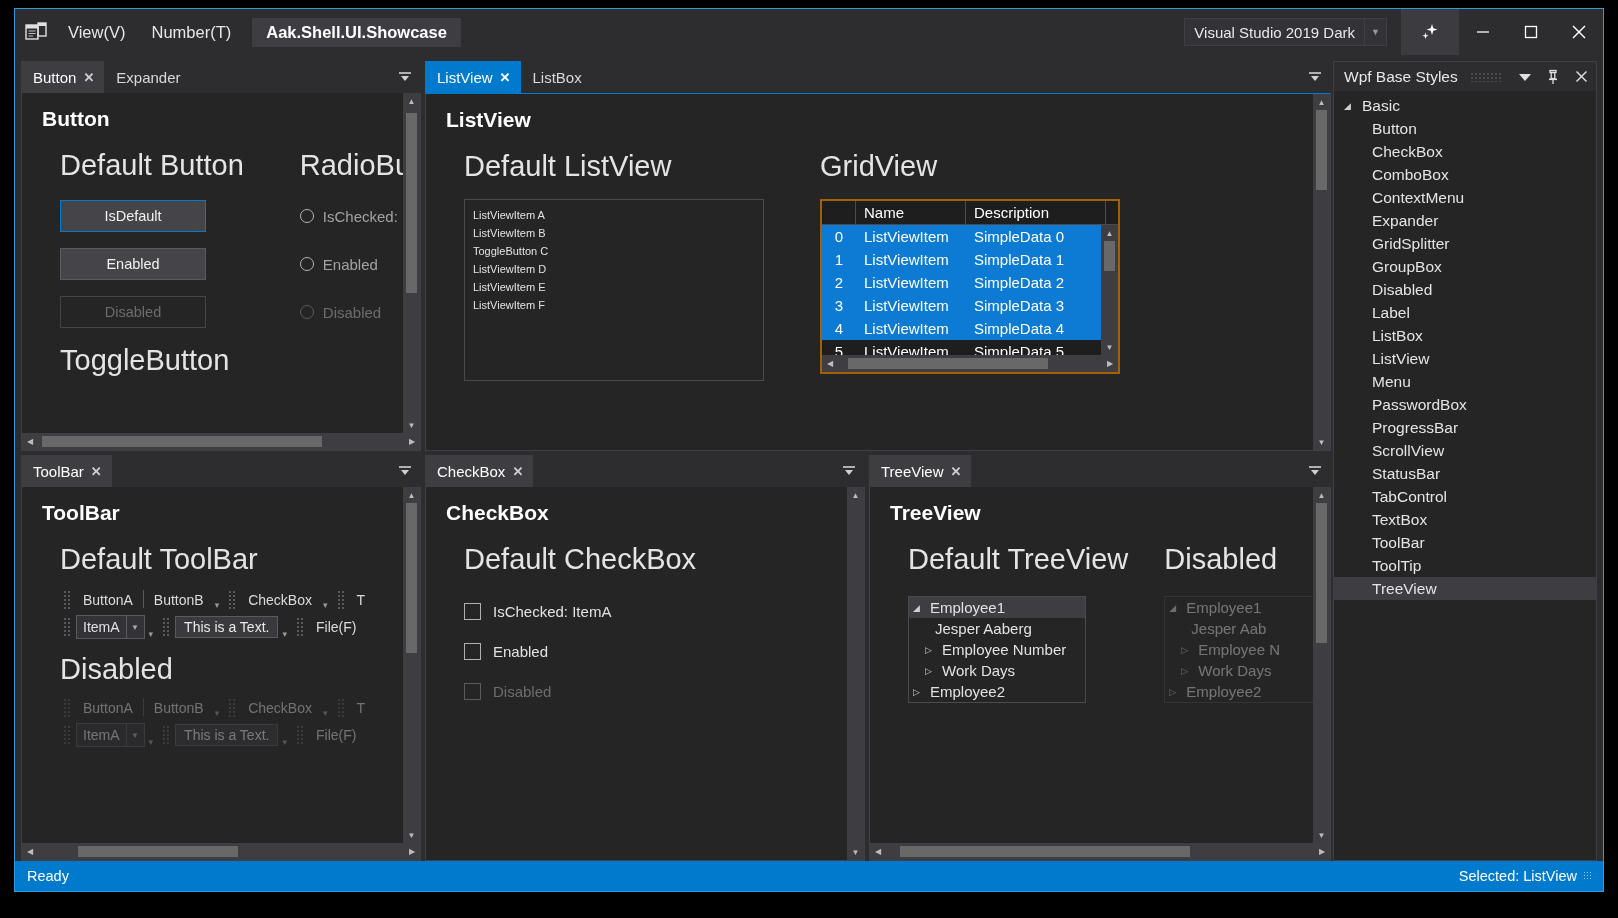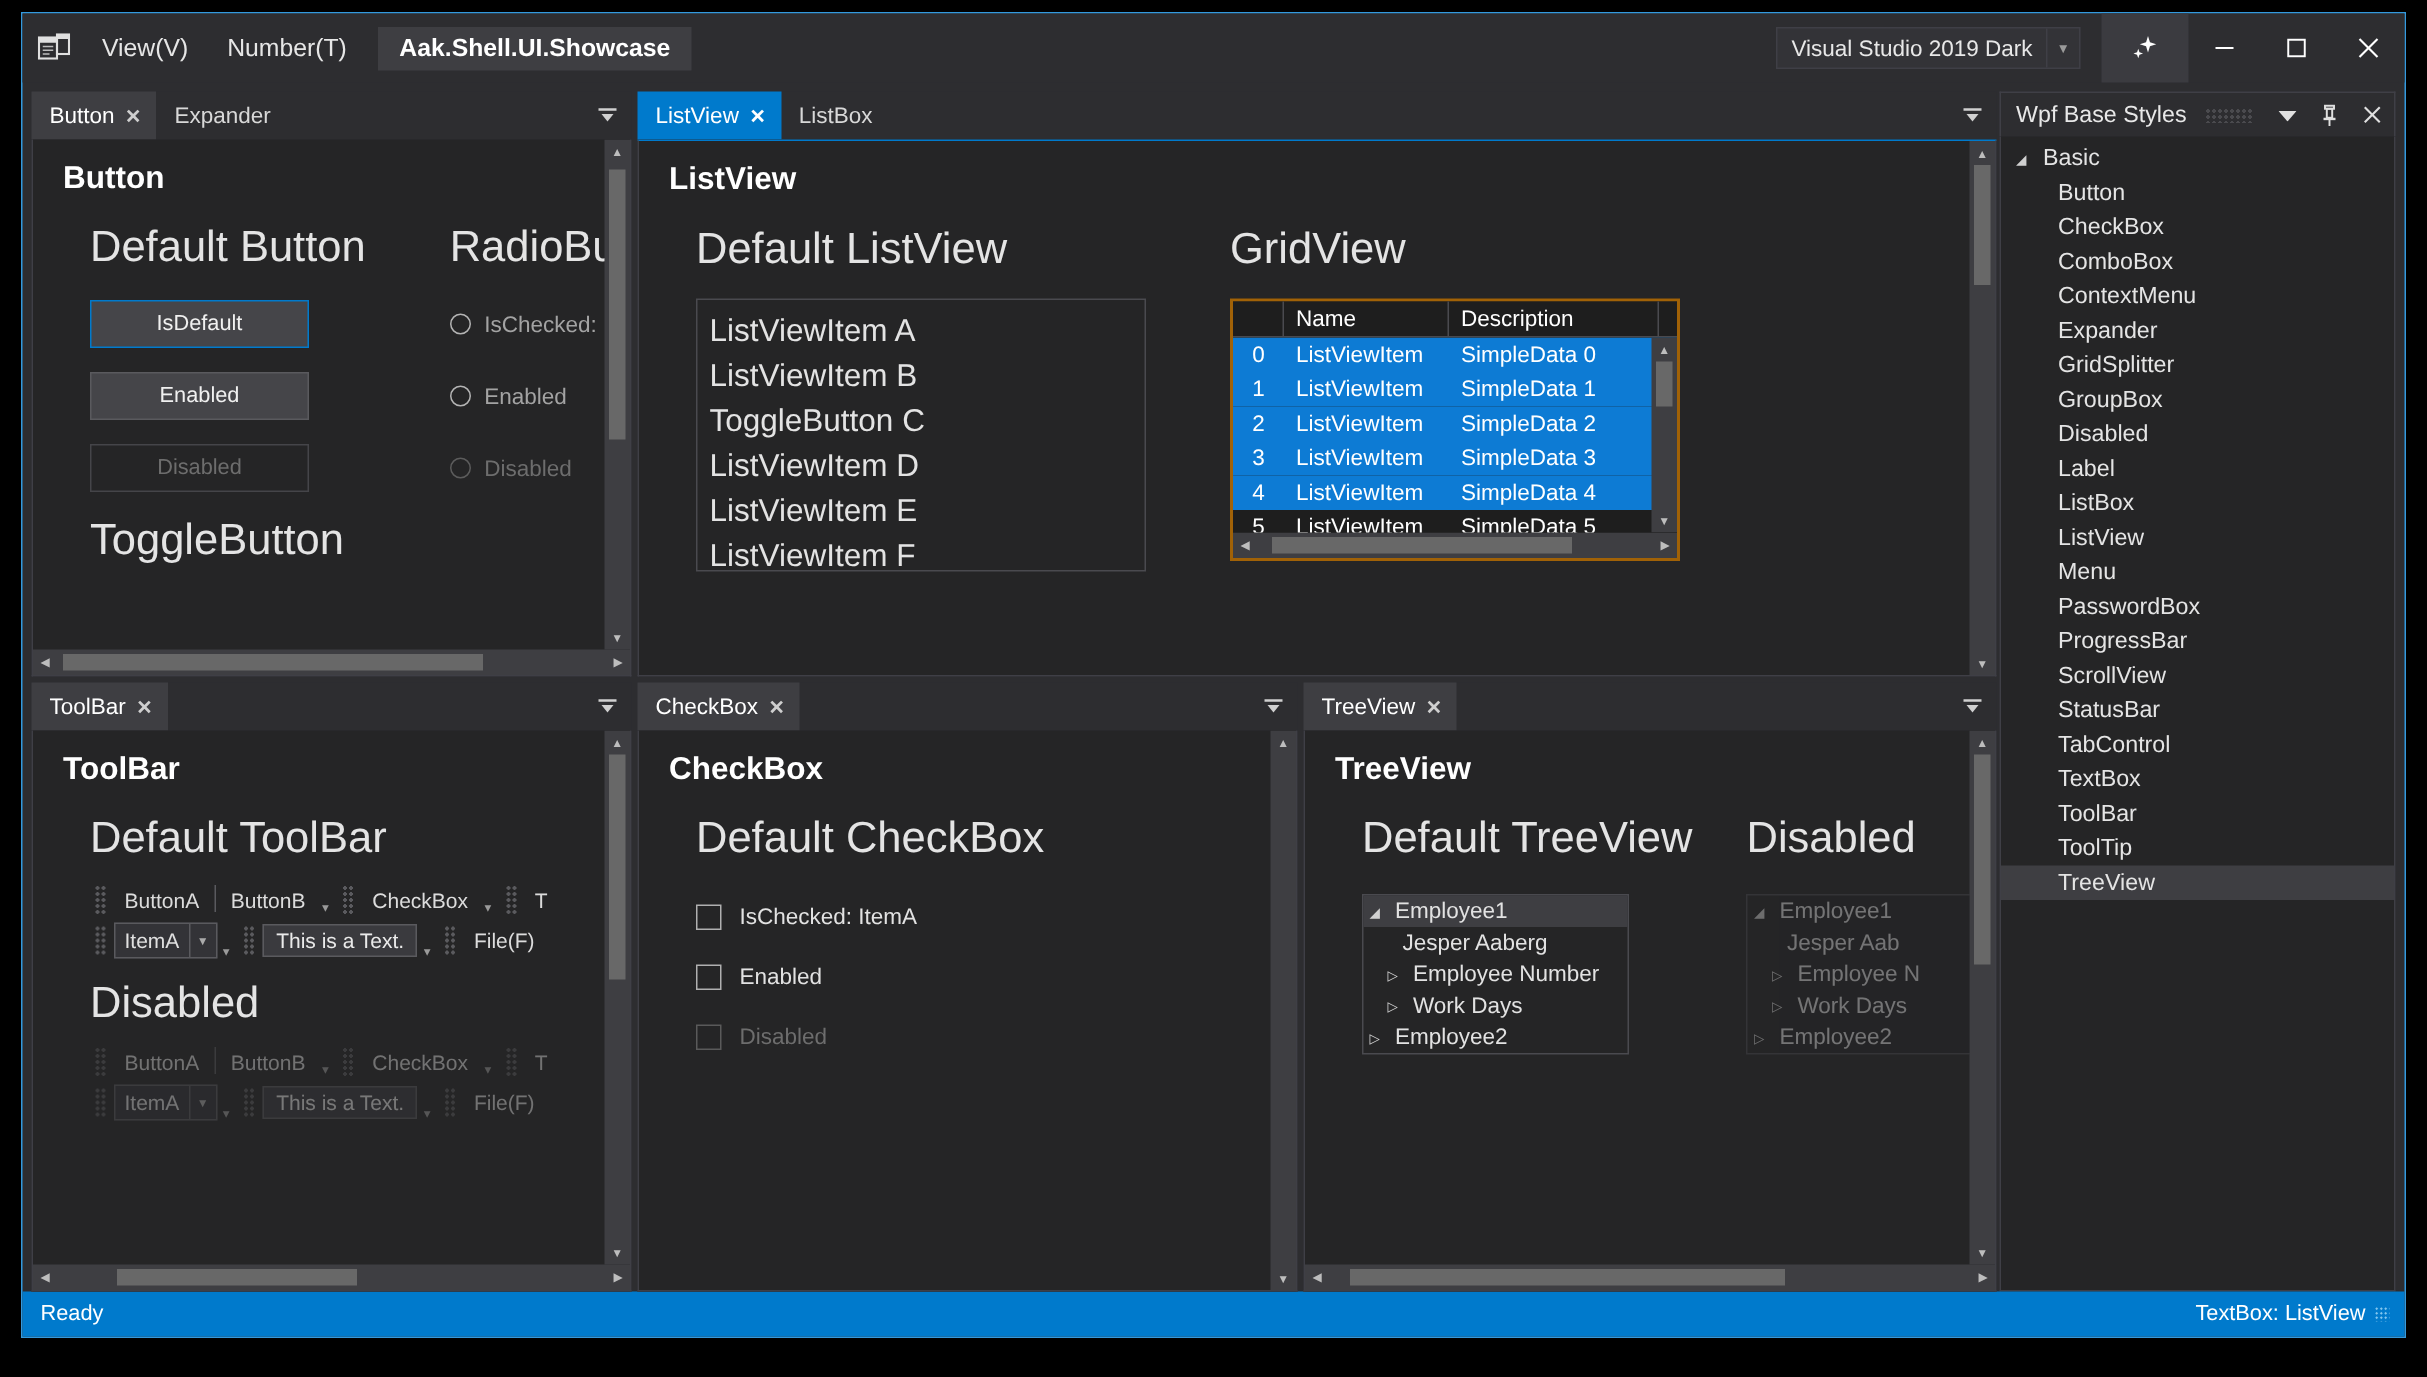--- a/index.html
+++ b/index.html
@@ -166,21 +166,21 @@
   .cb-row { display:flex; align-items:center; gap:12px; height:34px; margin-bottom:6px; font-size:15px; color:#e2e2e2;}
   .cb-box { width:17px; height:17px; border:1.4px solid #b0b0b0; background:transparent; }
   .cb-row.disabled { color:#6d6d6d; }
   .cb-row.disabled .cb-box { border-color:#5a5a5a; }
   
   .lv-box {
     width: 300px; height: 182px;
     background: #252526; border: 1px solid #4a4a4f;
     padding: 6px 0 0 0; overflow:hidden;
   }
-  .lv-item { font-size: 21px; color:#e3e3e3; padding: 3px 0 3px 8px; white-space:nowrap;}
+  .lv-item { font-size: 11px; color:#e3e3e3; padding: 3px 0 3px 8px; white-space:nowrap;}
   
   .gv-wrap { width: 300px; border: 2px solid #a16207; background:#1e1e1e; }
   .gv-head { display:flex; background:#1e1e1e; border-bottom:1px solid #4a4a4f; }
   .gv-head div { font-size:15px; color:#ffffff; padding:3px 8px; border-right:1px solid #4a4a4f;}
   .gv-c0 { width:34px; }
   .gv-c1 { width:110px; }
   .gv-c2 { width:140px; }
   .gv-row { display:flex; background:#0d7bd4; }
   .gv-row.unsel { background:#1e1e1e; }
   .gv-row div { font-size:15px; color:#ffffff; padding:3px 8px; }
@@ -742,17 +742,17 @@
         <div class="tree-leaf">ToolBar</div>
         <div class="tree-leaf">ToolTip</div>
         <div class="tree-leaf sel">TreeView</div>
       </div>
     </div>
   </div>
 
   <div class="statusbar">
     <span>Ready</span>
     <span style="display:flex; align-items:center;">
-      <span>TextBox: ListView</span>
+      <span>Selected: ListView</span>
       <span class="grip-corner"></span>
     </span>
   </div>
 </div>
 
 </body></html>

